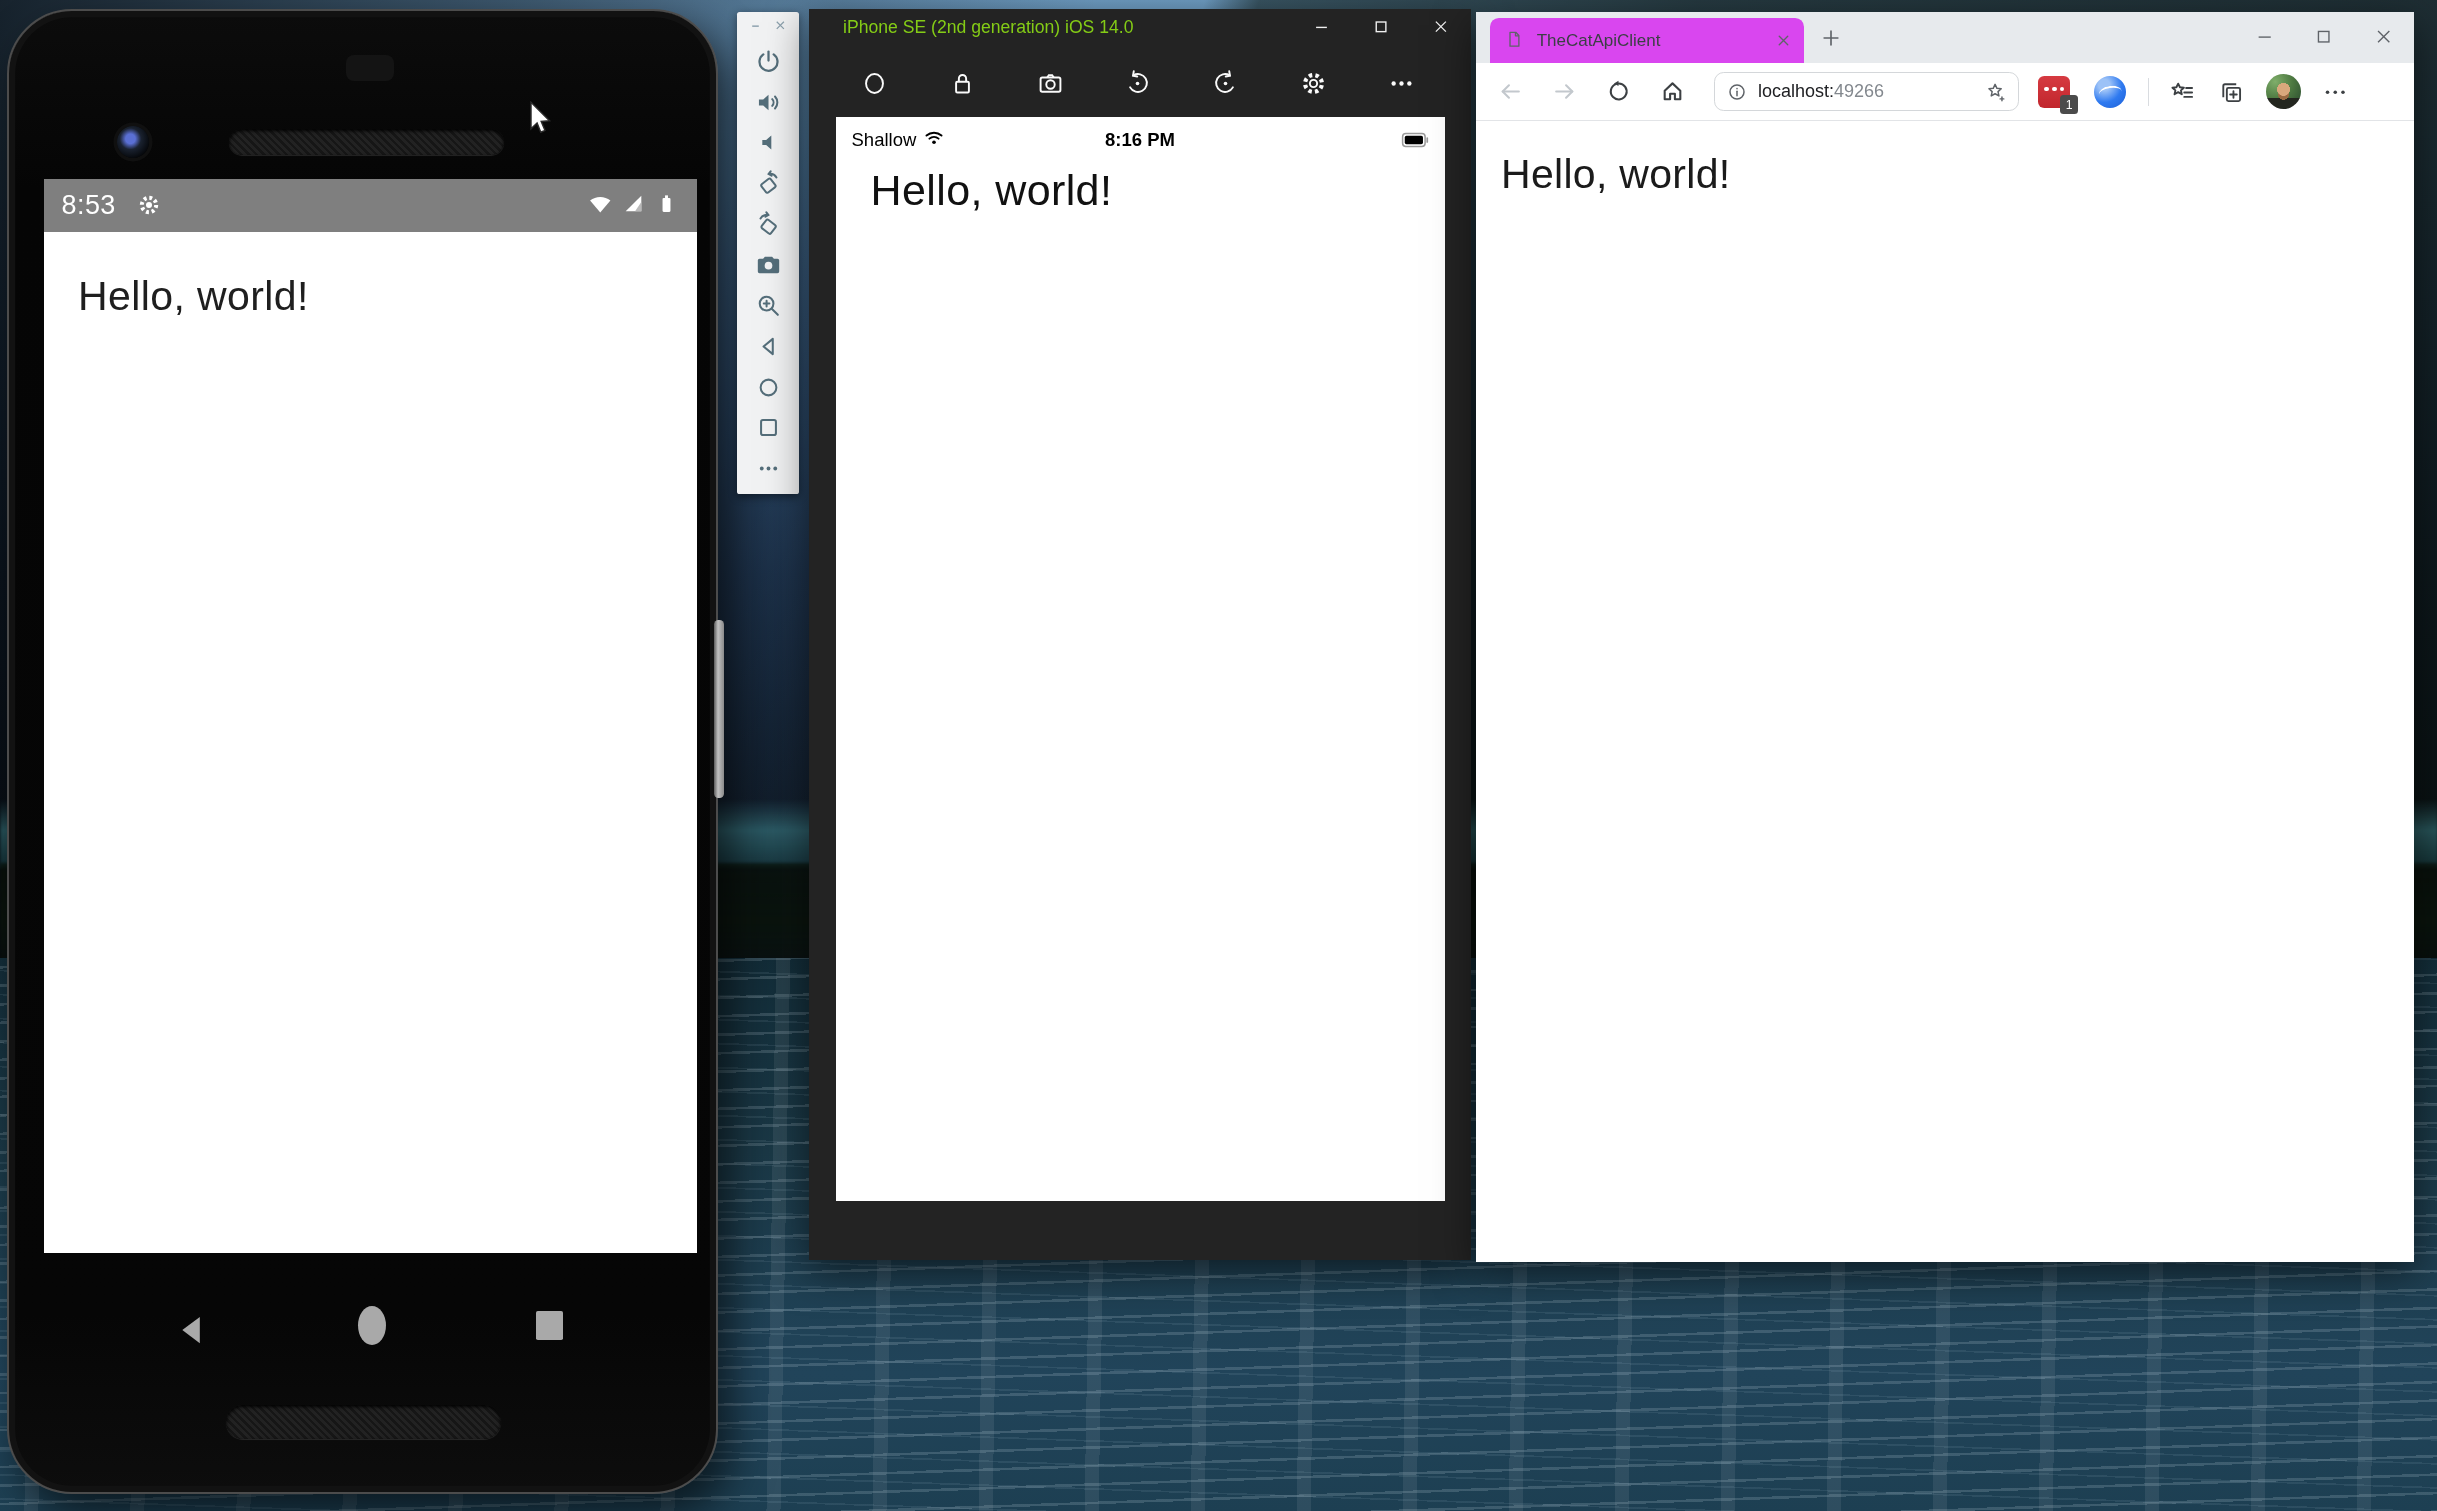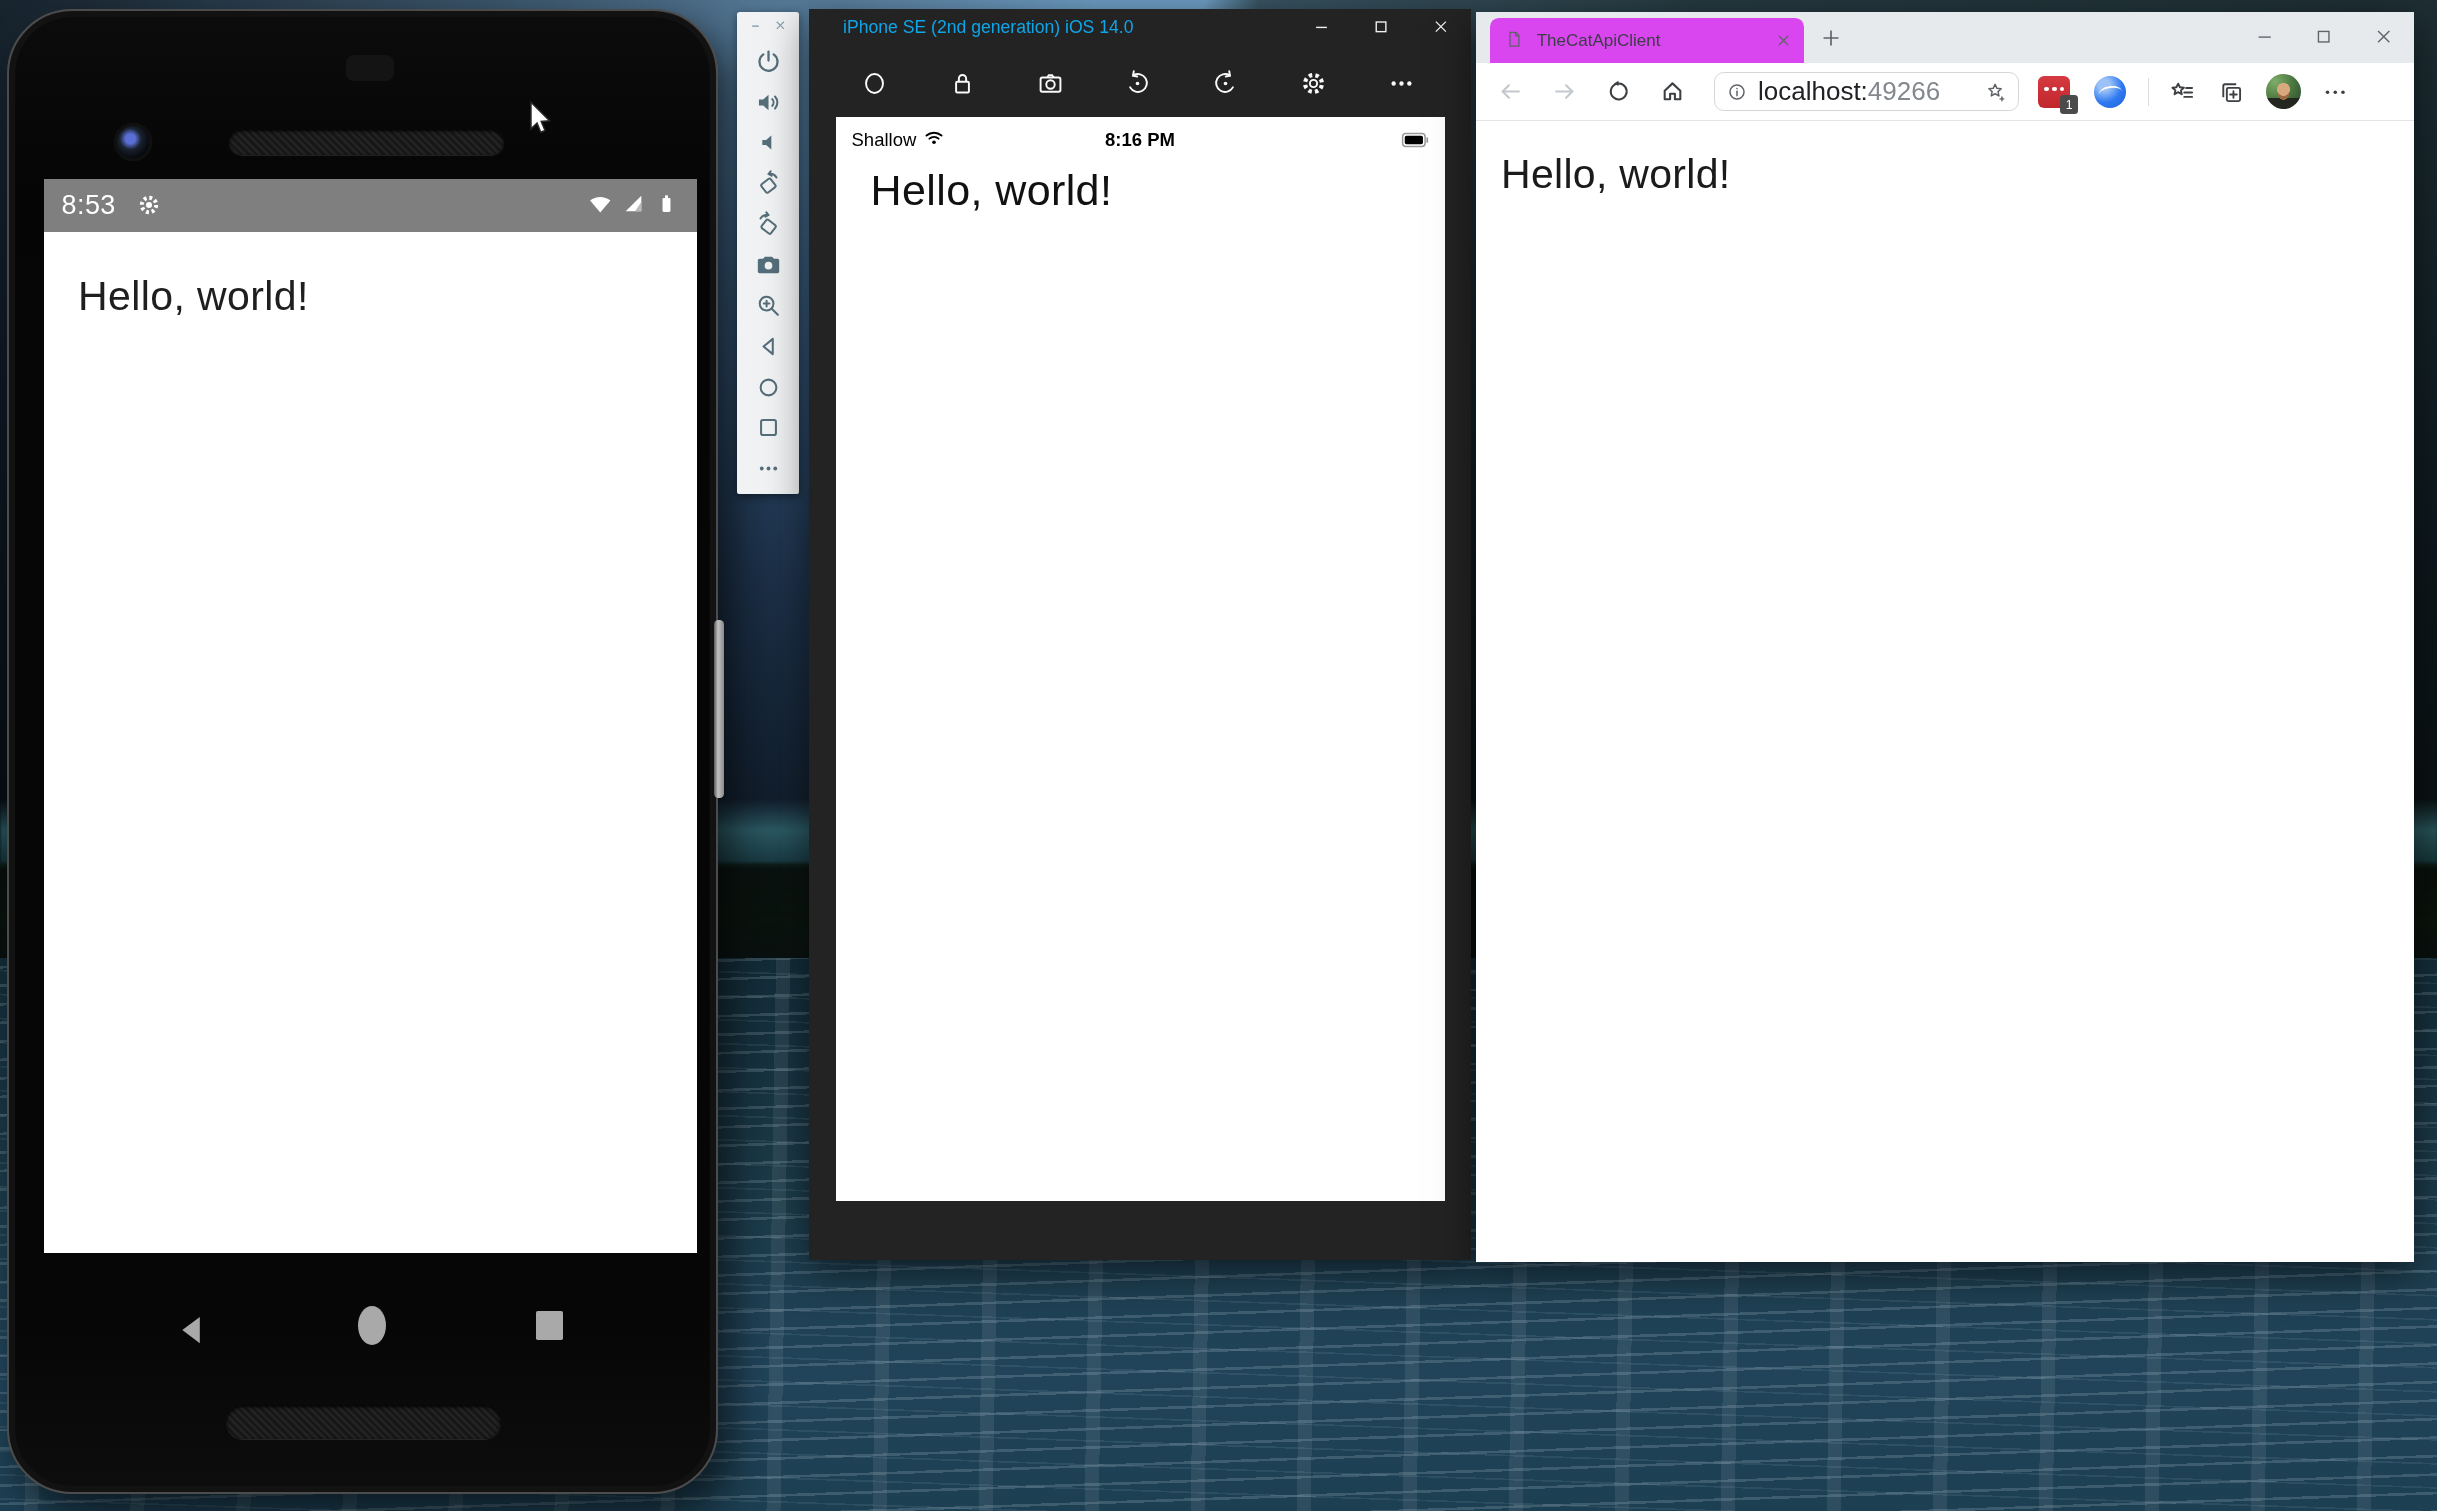--- a/index.html
+++ b/index.html
@@ -54,21 +54,21 @@
   
   .emu-toolbar { position:absolute; left:737px; top:12.3px; width:62px; height:482px; background:#f1f2f3; border-radius:2.6px;
     box-shadow:0 2.6px 8.8px rgba(0,0,0,.45); display:flex; flex-direction:column; }
   .emu-mini { display:flex; justify-content:space-between; padding:7px 11.5px 0 13.2px; color:#8ba0ac; }
   .emu-icons { flex:1; display:flex; flex-direction:column; align-items:center; justify-content:space-between; padding:12.3px 0 12.3px; color:#546e7a; }
   .emu-icons .ic { display:flex; cursor:pointer; }
 
   
   .ios-win { position:absolute; left:809px; top:8.8px; width:662px; height:1251px; background:#232323; }
   .ios-titlebar { position:absolute; left:0; top:0; right:0; height:37px; display:flex; align-items:center; }
-  .ios-title { margin-left:34px; font-size:17.6px; color:#0ea5e9; }
+  .ios-title { margin-left:34px; font-size:17.6px; color:#84cc16; }
   .ios-winctl { margin-left:auto; margin-right:21px; display:flex; gap:41px; color:#f0f0f0; }
   .ios-toolbar { position:absolute; left:51px; right:55px; top:42px; height:69px; display:flex; align-items:center; justify-content:space-between; color:#fafafa; }
   .ios-screen { position:absolute; left:26.5px; top:108px; width:609px; height:1084px; background:#fff; }
   .ios-status { display:flex; align-items:center; padding:10.6px 14px 0 16px; color:#000; }
   .ios-carrier { font-size:18.5px; margin-right:7px; }
   .ios-time { position:absolute; left:0; right:0; text-align:center; font-size:18.5px; font-weight:bold; pointer-events:none; }
   .ios-batt { margin-left:auto; display:flex; }
   .ios-message { padding:14px 0 0 35px; font-size:43px; color:#111; letter-spacing:0.4px; }
   .ios-footer { position:absolute; left:0; right:0; bottom:0; height:58px; background:#2b2b2b; border-top:0.9px solid #0d0d0d;
     display:flex; align-items:center; padding:0 51px 0 56px; color:#f4f4f4; font-size:17.6px; }
@@ -86,21 +86,21 @@
   .newtab { position:absolute; left:344px; top:15px; display:flex; color:#5f6368; cursor:pointer; }
   .bwinctl { position:absolute; right:21px; top:0; height:51px; display:flex; align-items:center; gap:40px; color:#5f6368; }
   .btoolbar { position:absolute; left:0; top:51px; right:0; height:58px; background:#fff; border-bottom:0.9px solid #e2e4e7;
     display:flex; align-items:center; padding-left:22px; }
   .bnav { display:flex; margin-right:29px; cursor:pointer; }
   .bnav.disabled { color:#c3c8cd; }
   .bnav.active { color:#3c4043; }
   .urlbox { width:305px; height:39px; border:0.9px solid #d4d7da; border-radius:9.7px; display:flex; align-items:center;
     padding:0 10.6px 0 11.5px; margin-right:19.4px; }
   .url-info { display:flex; color:#5f6368; margin-right:11.5px; }
-  .url-text { font-size:26px; flex:1; white-space:nowrap; overflow:hidden; }
+  .url-text { font-size:18px; flex:1; white-space:nowrap; overflow:hidden; }
   .url-host { color:#202124; } .url-port { color:#83888e; }
   .url-star { display:flex; color:#5f6368; cursor:pointer; }
   .ext-red { position:relative; width:32px; height:32px; border-radius:6.2px; background:linear-gradient(180deg,#d63a41,#c1262d);
     margin-right:24px; display:flex; align-items:center; justify-content:center; cursor:pointer; }
   .ext-red .dots { display:flex; gap:3.5px; margin-top:-5.3px; }
   .ext-red .dots i { width:4.4px; height:4.4px; border-radius:50%; background:#fff; }
   .ext-badge { position:absolute; right:-8px; bottom:-6.2px; width:18.5px; height:18.5px; background:#4b4b4b; border-radius:3.5px;
     color:#fff; font-size:12.3px; display:flex; align-items:center; justify-content:center; }
   .ext-globe { width:32px; height:32px; border-radius:50%; margin-right:22px; cursor:pointer;
     background:radial-gradient(circle at 32% 28%, #9cc2f7 0 18%, #2f7af0 55%, #1d5fd6); position:relative; overflow:hidden; }

